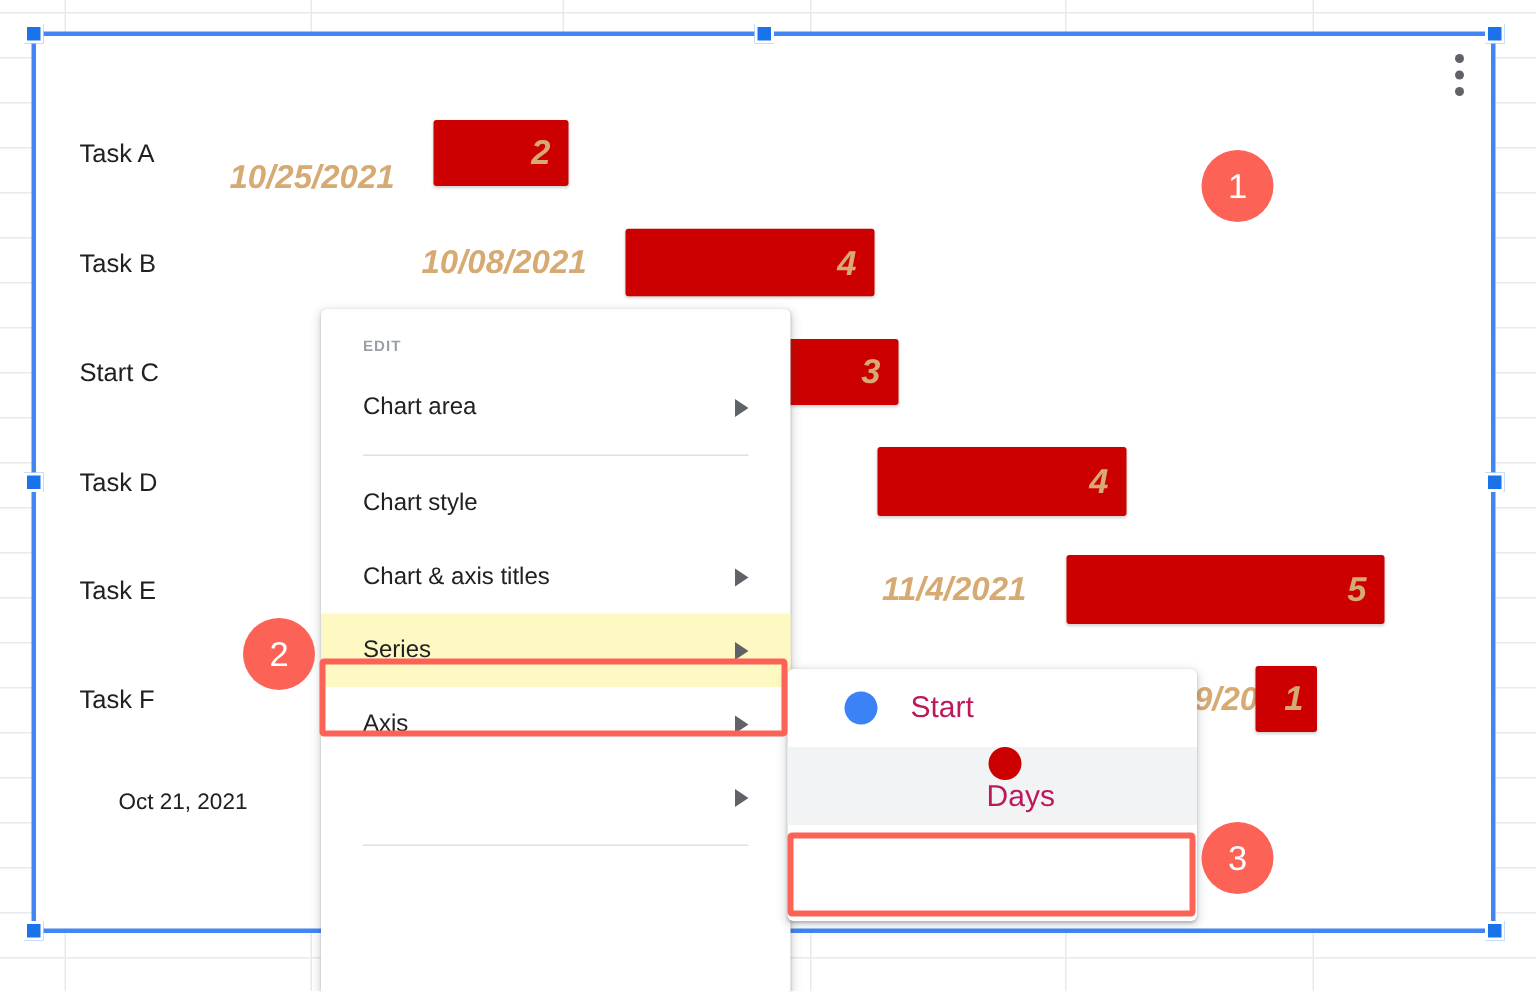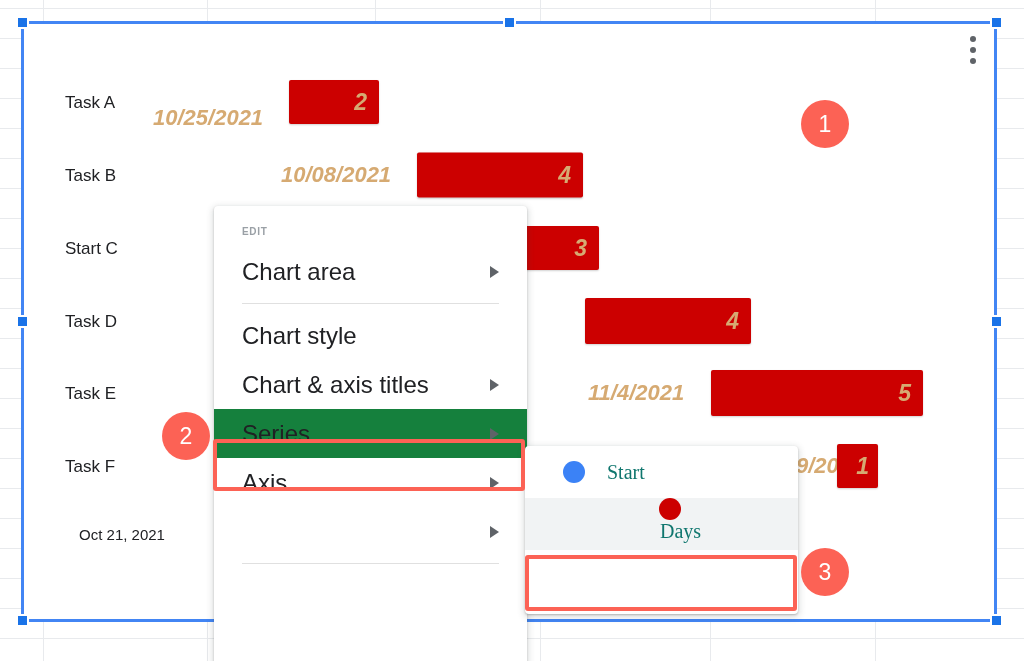--- a/index.html
+++ b/index.html
@@ -92,21 +92,20 @@
     background: #5f6368;
   }
 
   
   .task-label {
     position: absolute;
     font-size: 17px;
     color: #202124;
     white-space: nowrap;
     z-index: 5;
-    margin-left: 12px;
   }
   .date-label {
     position: absolute;
     font-size: 22px;
     font-style: italic;
     font-weight: bold;
     color: #d6aa72;
     white-space: nowrap;
     z-index: 5;
     transform: translateY(-50%);
@@ -160,21 +159,21 @@
     letter-spacing: 0.7px;
     color: #9aa0a6;
     padding: 12px 28px 10px 28px;
   }
   .menu-item {
     position: relative;
     display: flex;
     align-items: center;
     height: 49px;
     padding: 0 28px;
-    font-size: 24px;
+    font-size: 16px;
     color: #202124;
     cursor: pointer;
     box-sizing: border-box;
     text-align: right;
   }
   .menu-item .arrow {
     position: absolute;
     right: 28px;
     top: 50%;
     transform: translateY(-50%);
@@ -183,21 +182,21 @@
     border-left: 9px solid #5f6368;
     border-top: 6px solid transparent;
     border-bottom: 6px solid transparent;
   }
   .menu-sep {
     height: 1px;
     background: #e0e0e0;
     margin: 7px 28px;
   }
   .menu-item.selected {
-    background: #15803d;
+    background: #fef9c3;
   }
 
   
   #series-submenu {
     left: 525px;
     top: 446px;
     width: 273px;
     height: 168px;
     padding: 0;
   }
@@ -209,24 +208,23 @@
     font-size: 19px;
     color: #202124;
     cursor: pointer;
   }
   .sub-item {
     display: flex;
     align-items: center;
     height: 52px;
     padding-left: 38px;
     font-size: 20px;
-    color: #0f766e;
+    color: #be185d;
     cursor: pointer;
     box-sizing: border-box;
-    font-family: Liberation Serif, serif;
   }
   .sub-item.selected { background: #f1f3f4; flex-direction: column; }
   .dot {
     width: 22px;
     height: 22px;
     border-radius: 50%;
     margin-right: 22px;
     flex: none;
   }
 

